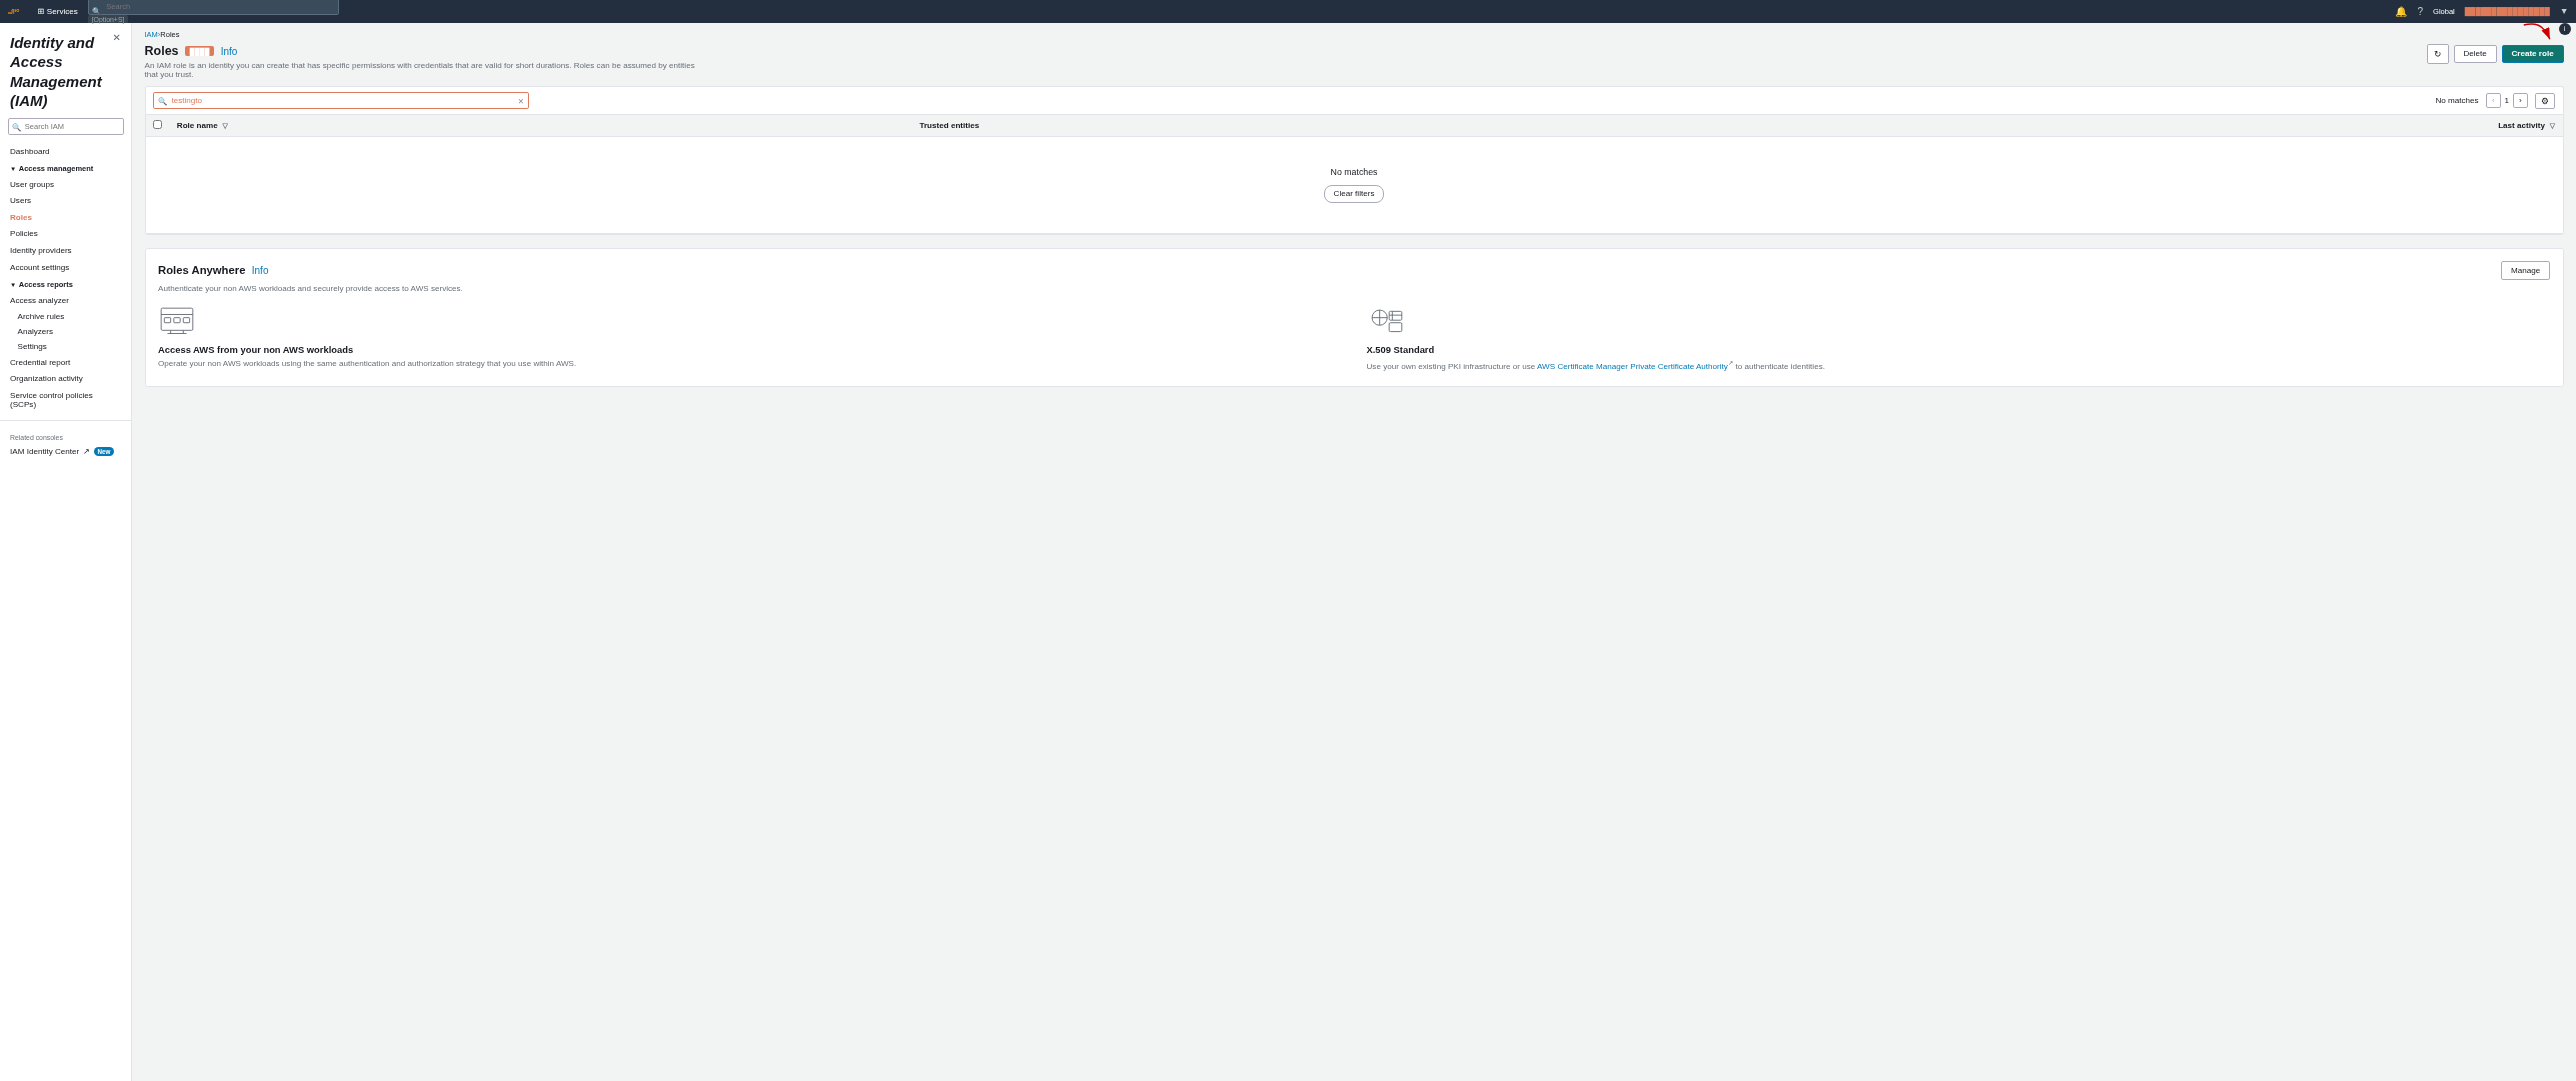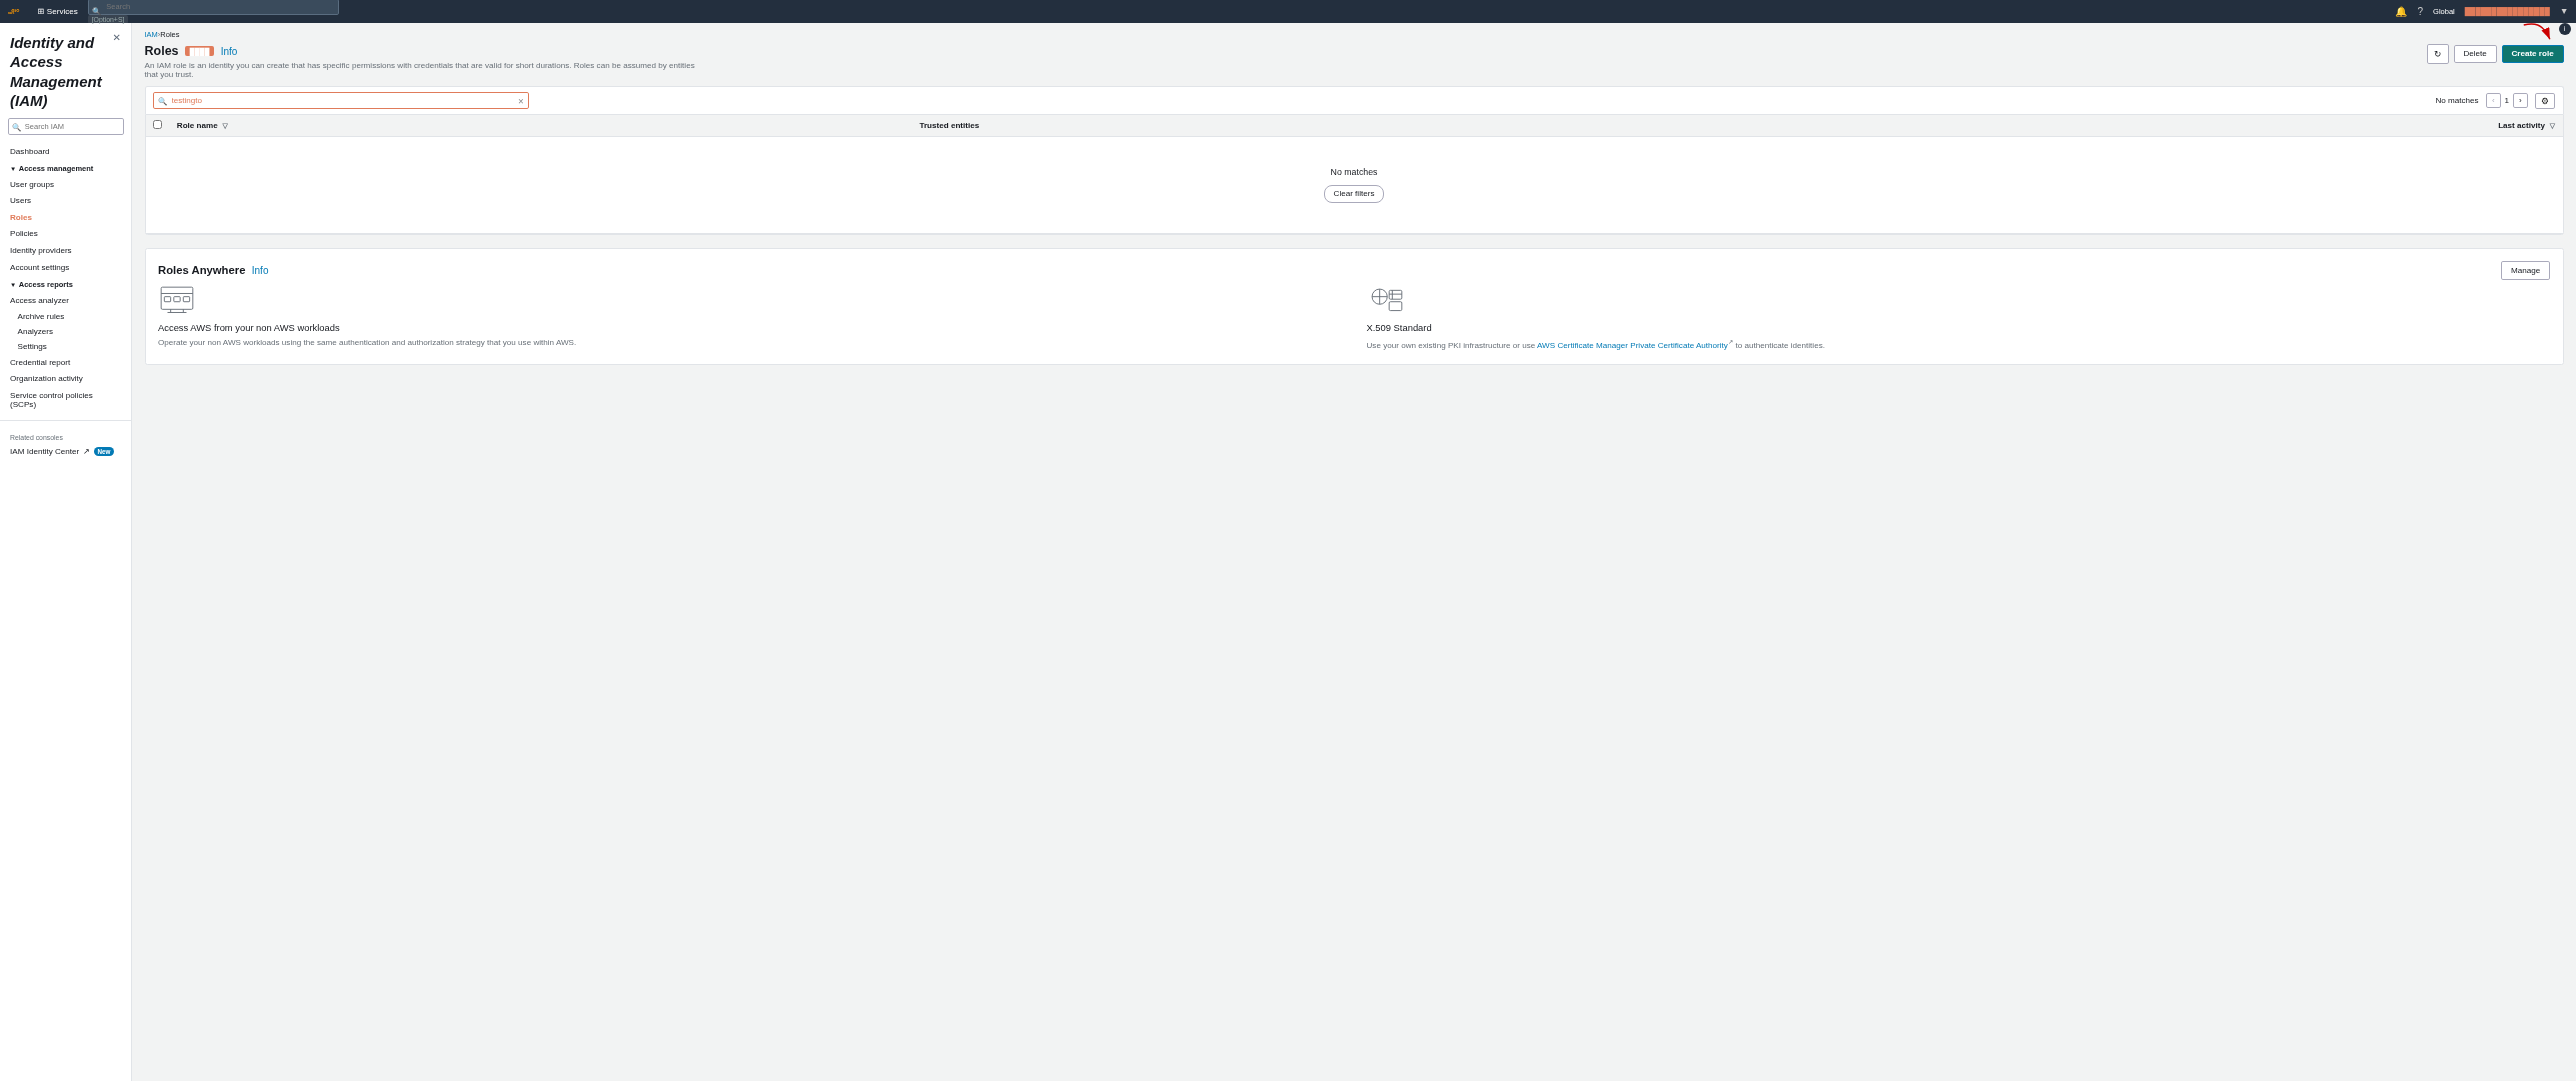--- a/index.html
+++ b/index.html
@@ -489,21 +489,21 @@
       flex: 1;
     }
     .feature-icon {
       width: 38px;
       height: 31px;
       margin-bottom: 7.5px;
       color: #687078;
     }
     .feature-title {
       font-size: 9.4px;
-      font-weight: 400;
+      font-weight: 700;
       margin-bottom: 3.8px;
     }
     .feature-desc {
       font-size: 8.1px;
       color: #687078;
       line-height: 1.5;
     }
     .feature-link {
       color: #037ab5;
       cursor: pointer;
@@ -689,20 +689,21 @@
       </div>
 
       <div class="roles-anywhere-section">
         <div class="roles-anywhere-header">
           <div class="roles-anywhere-title-row">
             <h2 class="roles-anywhere-title">Roles Anywhere</h2>
             <a class="info-link">Info</a>
           </div>
           <button class="btn-secondary">Manage</button>
         </div>
+        <p class="roles-anywhere-desc">Authenticate your non AWS workloads and securely provide access to AWS services.</p>
 
         <div class="feature-cards">
 
           <div class="feature-card">
             <div class="feature-icon">
               <svg viewBox="0 0 60 50" fill="none" stroke="#687078" stroke-width="1.5">
                 <rect x="5" y="5" width="50" height="35" rx="2"></rect>
                 <line x1="5" y1="15" x2="55" y2="15"></line>
                 <rect x="10" y="20" width="10" height="8" rx="1"></rect>
                 <rect x="25" y="20" width="10" height="8" rx="1"></rect>

